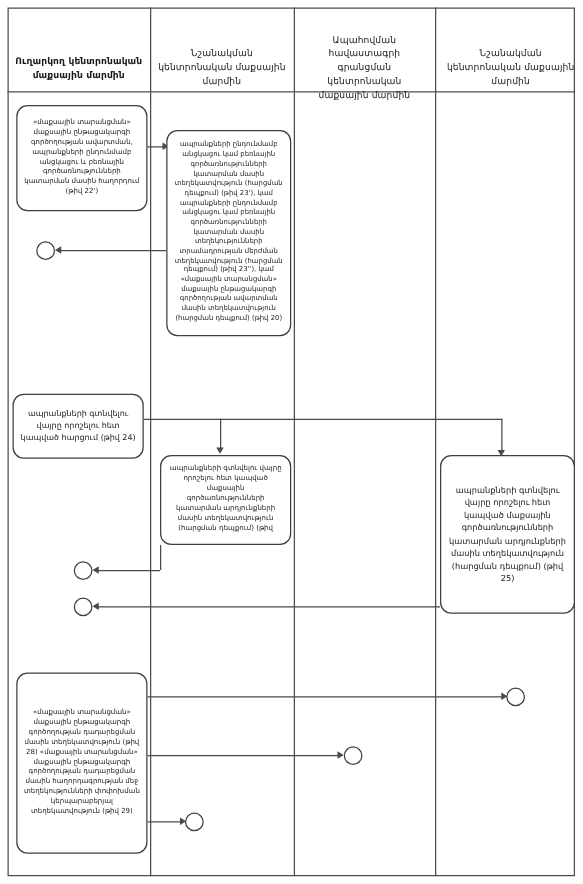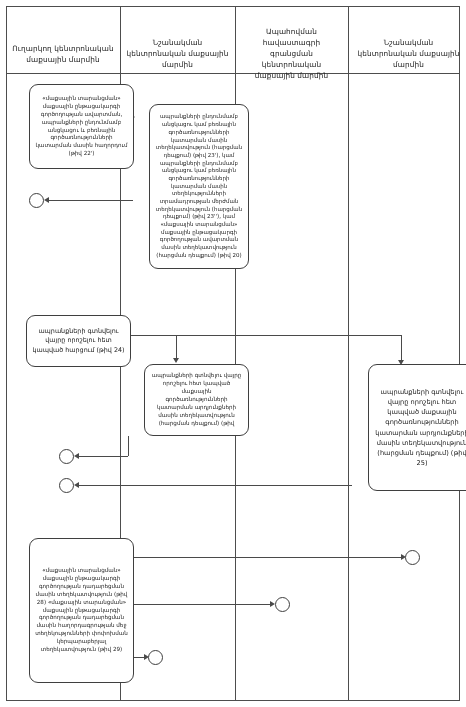--- a/index.html
+++ b/index.html
@@ -36,21 +36,20 @@
     margin-top:30px;
   }
 
   
   .node{
     position:absolute;box-sizing:border-box;
     border:1px solid #3f3f3f;border-radius:9px;background:#ffffff;
     display:flex;align-items:center;justify-content:center;
     text-align:center;padding:4px 5px;
     z-index:4;
-    margin-left:16px;
   }
   .node span{
     font-size:5.6px;line-height:1.42;display:block;
     word-break:break-word;
   }
   .node.big span{font-size:5.5px;line-height:1.40;}
   .node.mid span{font-size:6.4px;line-height:1.48;}
   .node.right span{font-size:6.6px;line-height:1.55;}
 
   
@@ -77,21 +76,21 @@
 <body>
 
 <div id="canvas">
 
   <div class="frame"></div>
   <div class="header-rule"></div>
   <div class="lane-div" style="left:120px;"></div>
   <div class="lane-div" style="left:235px;"></div>
   <div class="lane-div" style="left:348px;"></div>
 
-  <div class="lane-head" style="left:6px;width:114px;">
+  <div class="lane-head" style="left:6px;width:114px;font-weight:bold;">
     <span>Ուղարկող կենտրոնական մաքսային մարմին</span>
   </div>
   <div class="lane-head" style="left:120px;width:115px;">
     <span>Նշանակման կենտրոնական մաքսային մարմին</span>
   </div>
   <div class="lane-head" style="left:235px;width:113px;">
     <span>Ապահովման հավաստագրի գրանցման կենտրոնական մաքսային մարմին</span>
   </div>
   <div class="lane-head" style="left:348px;width:121px;">
     <span>Նշանակման կենտրոնական մաքսային մարմին</span>

